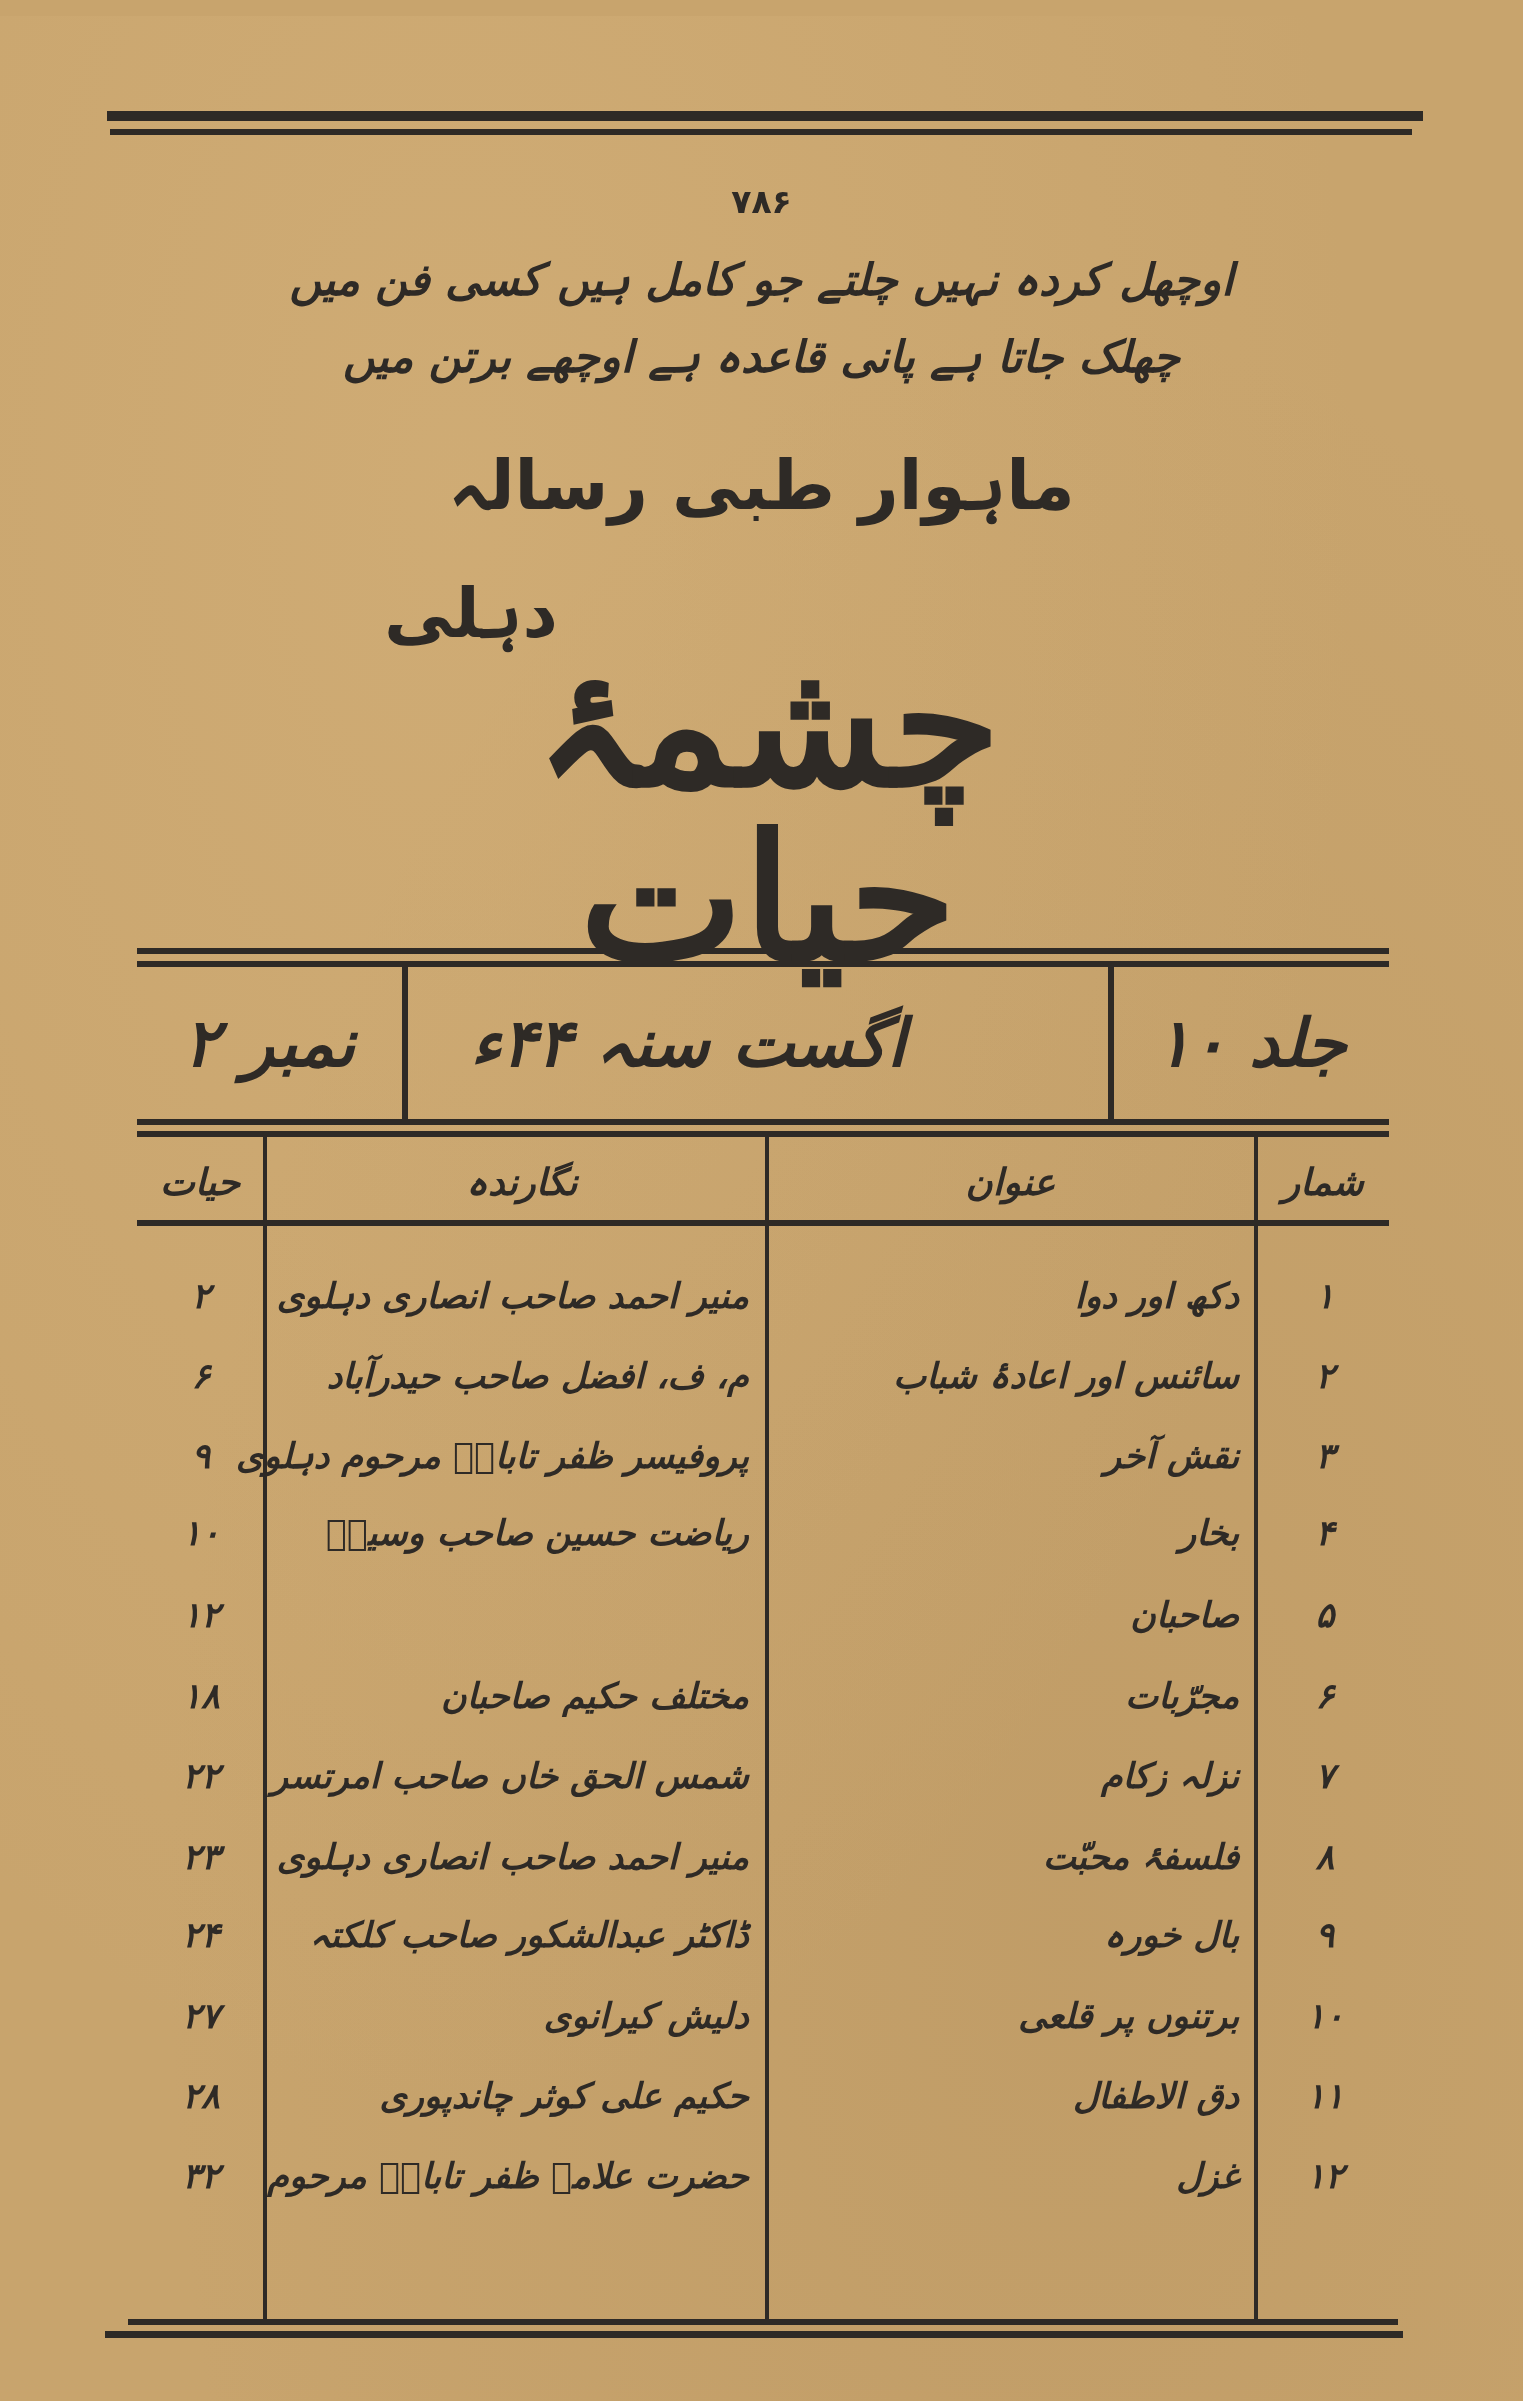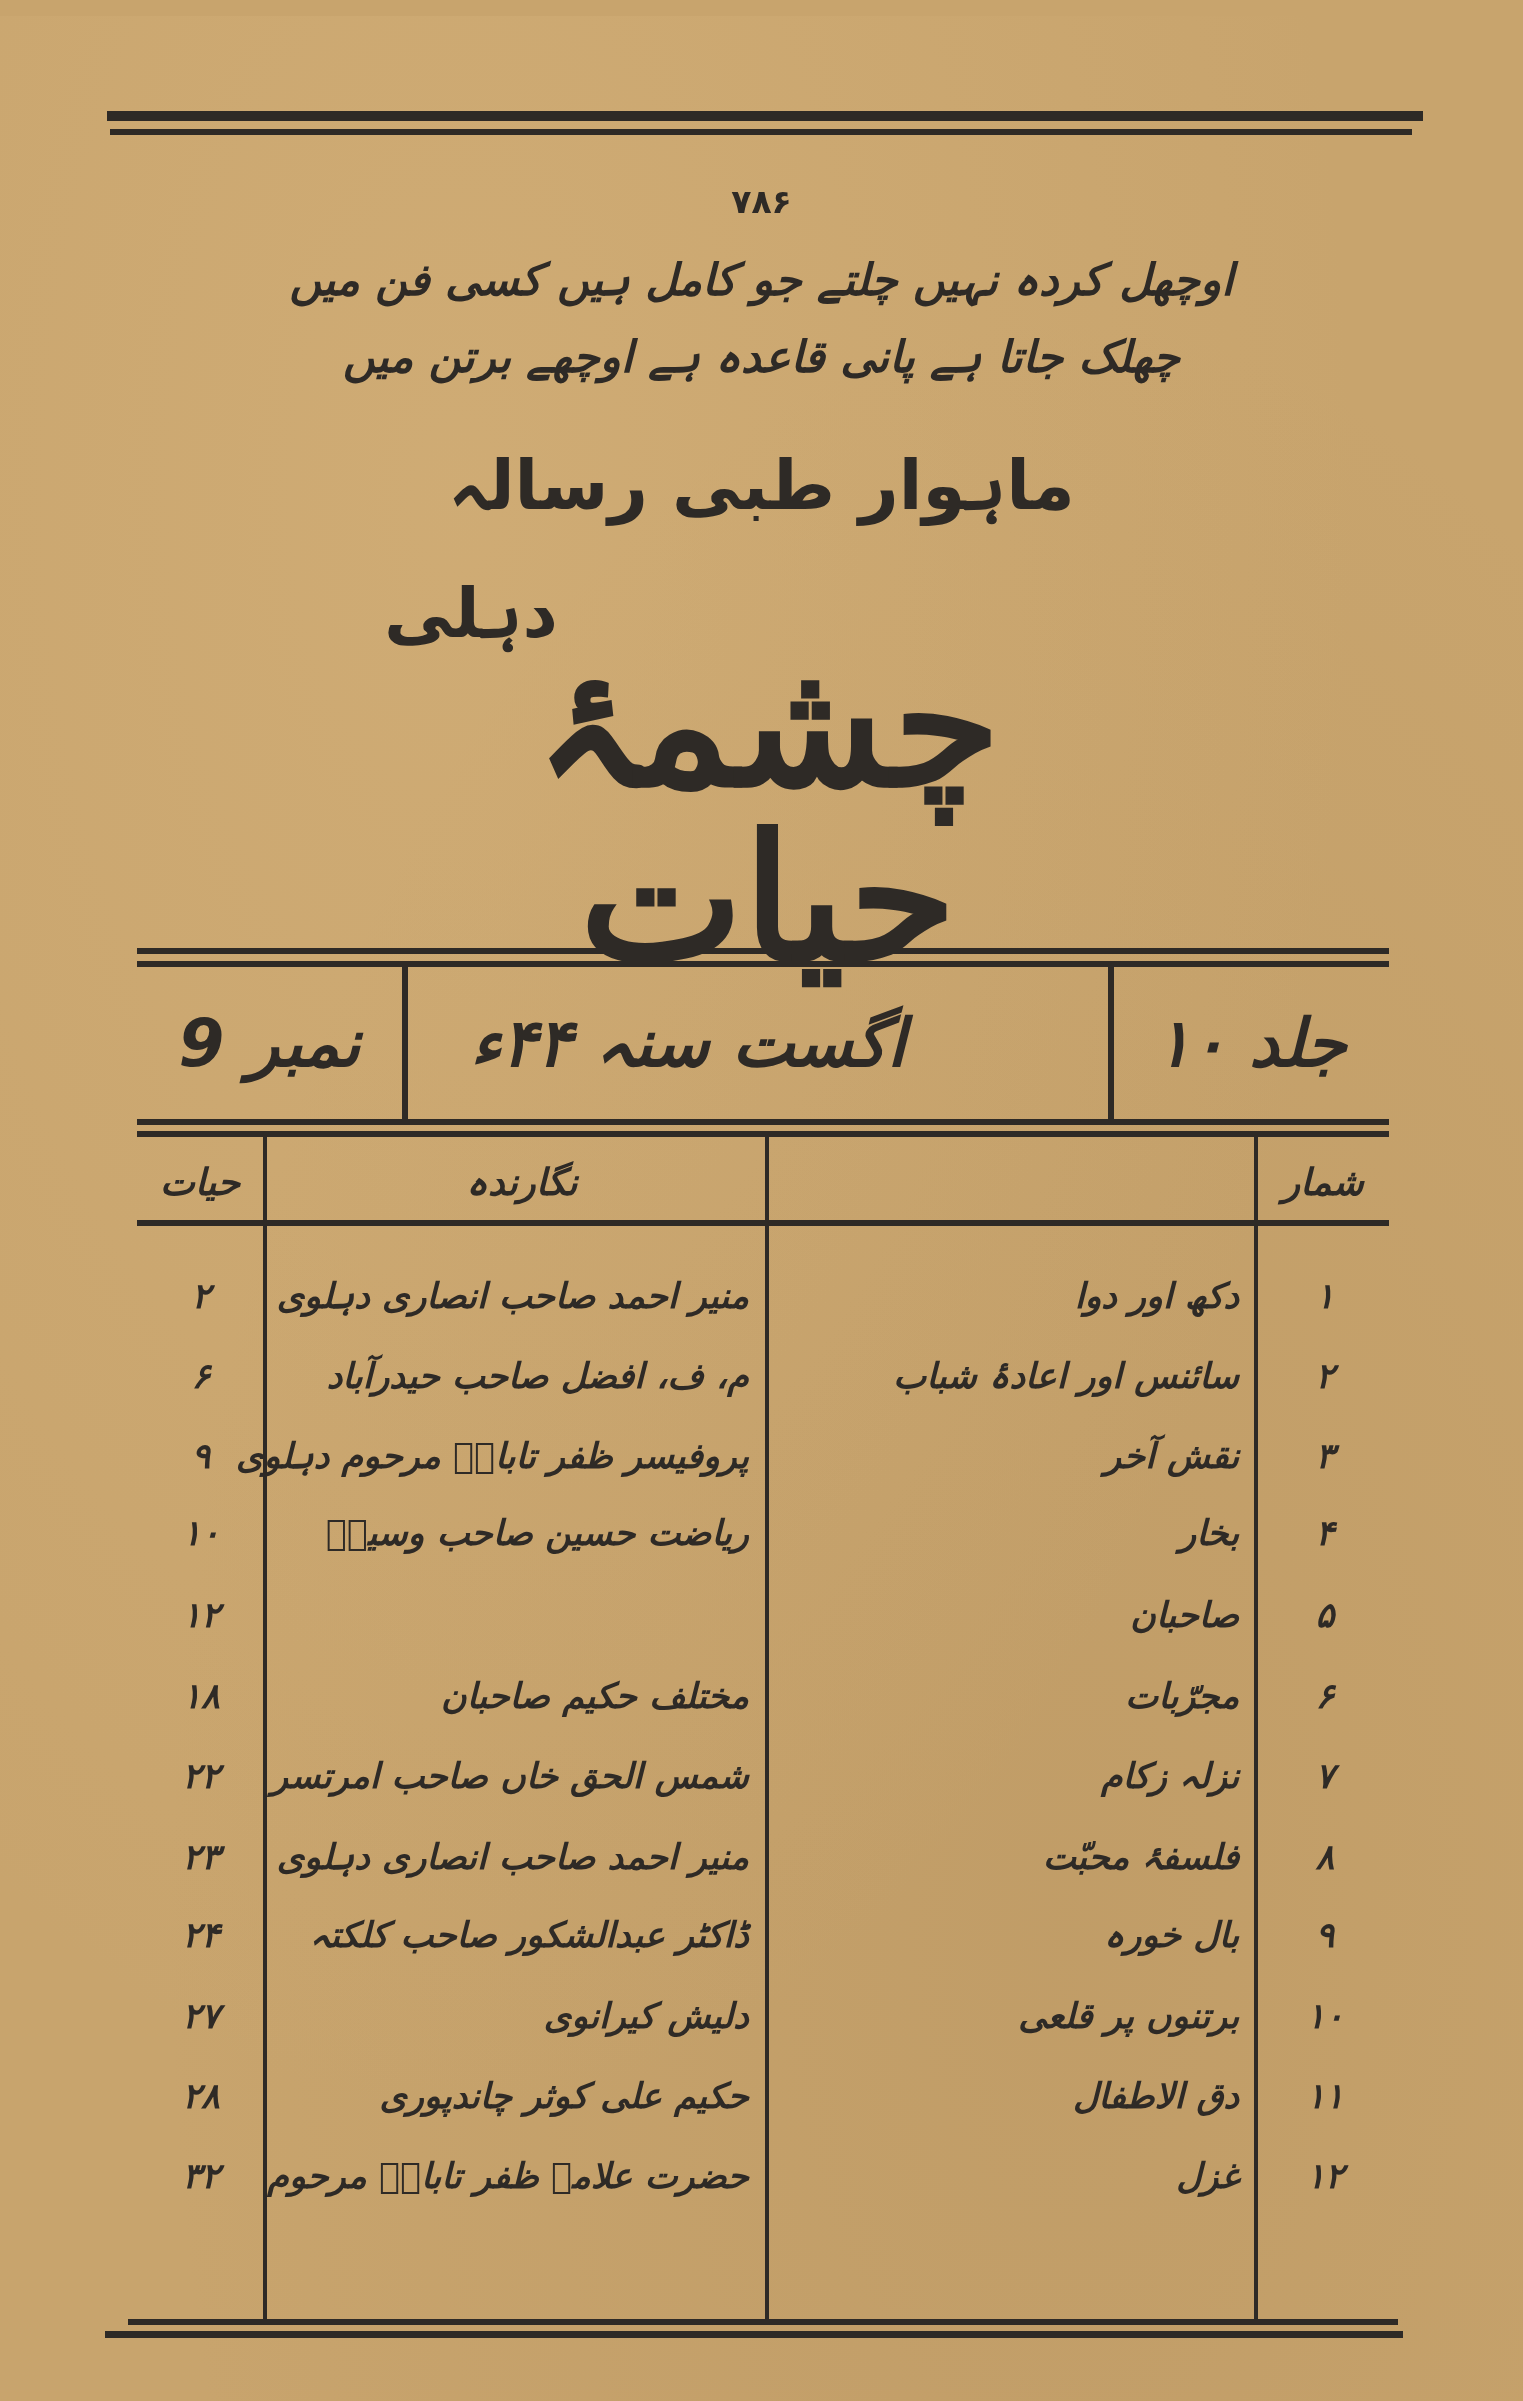--- a/index.html
+++ b/index.html
@@ -90,29 +90,30 @@
     <div class="title-main">چشمۂ حیات</div>
     <div class="title-city">دہلی</div>
   </div>
 
   <div class="band-rule band-top-1"></div>
   <div class="band-rule band-top-2"></div>
   <div class="band-vline" style="left:402px"></div>
   <div class="band-vline" style="left:1108px"></div>
   <div class="band-cell" style="left:1113px; width:276px">جلد ۱۰</div>
   <div class="band-cell" style="left:408px; width:560px">اگست سنہ ۴۴ء</div>
-  <div class="band-cell" style="left:137px; width:265px">نمبر 9</div>
+  <div class="band-cell" style="left:137px; width:265px">نمبر ۲</div>
   <div class="band-rule band-bot-1"></div>
   <div class="band-rule band-bot-2"></div>
 
   <div class="tbl-vline" style="left:263px"></div>
   <div class="tbl-vline" style="left:765px"></div>
   <div class="tbl-vline" style="left:1254px"></div>
 
   <div class="col-head" style="left:1257px; width:132px">شمار</div>
+  <div class="col-head" style="left:768px; width:485px">عنوان</div>
   <div class="col-head" style="left:273px; width:498px">نگارندہ</div>
   <div class="col-head" style="left:137px; width:126px">حیات</div>
   <div class="tbl-head-rule"></div>
 
   <div class="row" style="top:1245px">
     <div class="cell c-num">۱</div>
     <div class="cell c-title">دکھ اور دوا</div>
     <div class="cell c-author">منیر احمد صاحب انصاری دہلوی</div>
     <div class="cell c-page">۲</div>
   </div>

